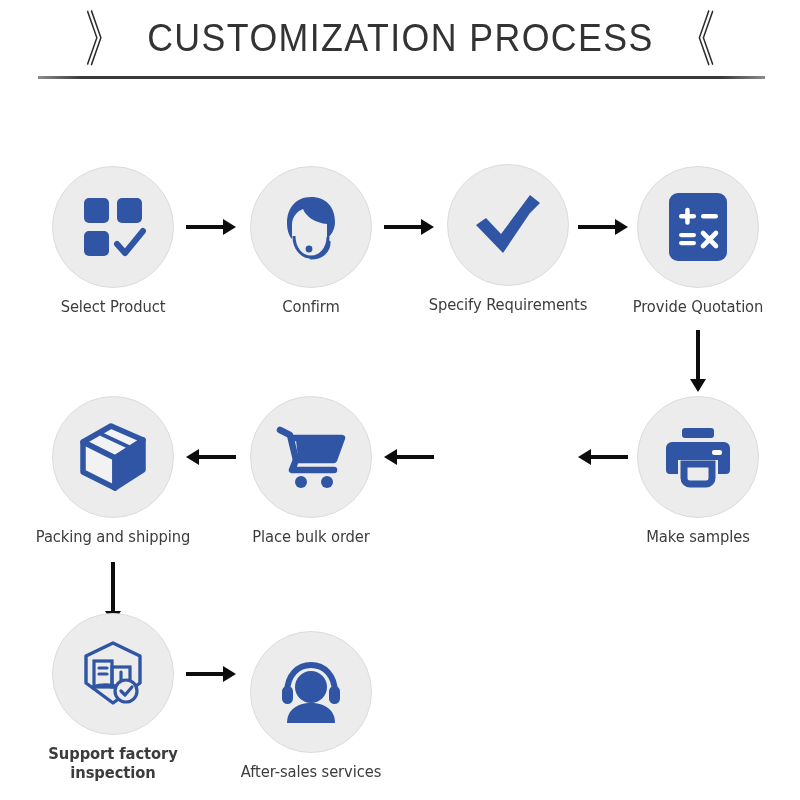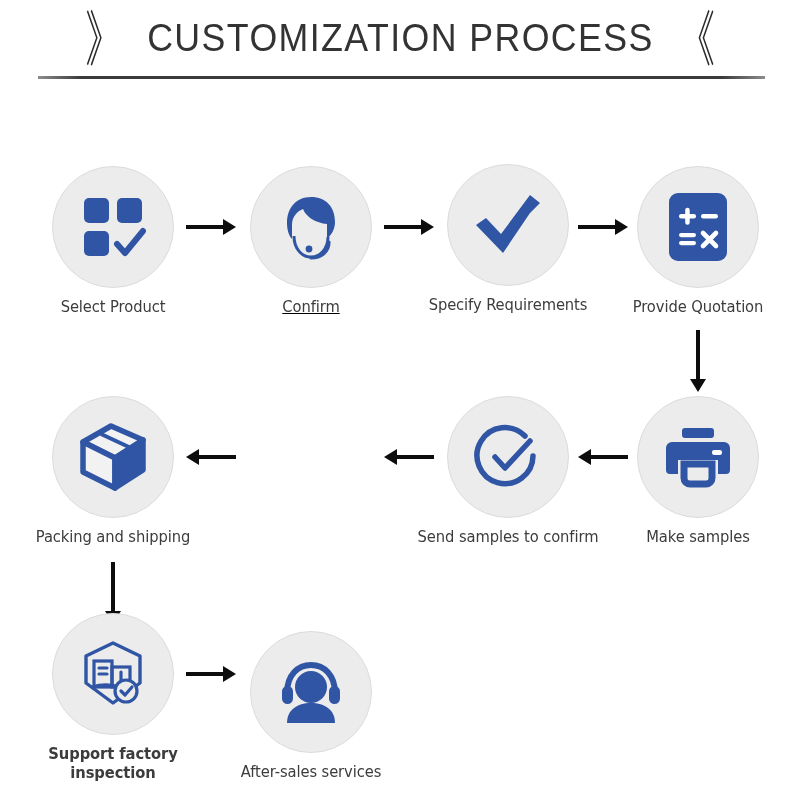--- a/index.html
+++ b/index.html
@@ -169,21 +169,21 @@
       <svg width="66" height="66" viewBox="0 0 66 66">
         <rect x="4" y="4" width="25" height="25" rx="5" fill="#2F55A4"></rect>
         <rect x="37" y="4" width="25" height="25" rx="5" fill="#2F55A4"></rect>
         <rect x="4" y="37" width="25" height="25" rx="5" fill="#2F55A4"></rect>
         <path d="M37 50 L45 59 L63 37" fill="none" stroke="#2F55A4" stroke-width="6" stroke-linecap="round" stroke-linejoin="round"></path>
       </svg>
     </div>
     <div class="node-label">Select Product</div>
   </div>
 
-  <div class="node" style="left:311px; top:166px;text-decoration:underline;">
+  <div class="node" style="left:311px; top:166px;">
     <div class="bubble">
       <svg width="70" height="70" viewBox="0 0 70 70">
         <path d="M35 5 C20 5 11 16 11 31 C11 38 13 44 16 47 L16 33
                  C16 24 22 19 27 17 C30 25 40 31 51 32 L51 47
                  C55 43 59 38 59 30 C59 15 50 5 35 5 Z" fill="#2F55A4"></path>
         <path d="M18 44 C18 57 26 65 35 65 C44 65 52 57 52 45" fill="none" stroke="#2F55A4" stroke-width="3"></path>
         <path d="M35 66 C45 66 53 60 53 50" fill="none" stroke="#2F55A4" stroke-width="3.2" stroke-linecap="round"></path>
         <circle cx="33" cy="57" r="3.4" fill="#2F55A4"></circle>
       </svg>
     </div>
@@ -238,30 +238,33 @@
         <rect x="18" y="2" width="32" height="10" rx="3" fill="#2F55A4"></rect>
         <path d="M8 16 h52 a6 6 0 0 1 6 6 v22 a4 4 0 0 1 -4 4 h-8 v-14 h-40 v14
                  h-8 a4 4 0 0 1 -4 -4 v-22 a6 6 0 0 1 6 -6 z" fill="#2F55A4"></path>
         <rect x="48" y="24" width="10" height="5" rx="2.2" fill="#ffffff"></rect>
         <path d="M20 38 h28 v14 a6 6 0 0 1 -6 6 h-16 a6 6 0 0 1 -6 -6 z" fill="none" stroke="#2F55A4" stroke-width="7"></path>
       </svg>
     </div>
     <div class="node-label">Make samples</div>
   </div>
 
-  <div class="node xwide" style="left:508px; top:396px;">
-    <div class="bubble">
-      <svg width="70" height="70" viewBox="0 0 70 70">
-        <path d="M52 14 A28 28 0 1 0 60 34 " fill="none" stroke="#2F55A4" stroke-width="5.5" stroke-linecap="round"></path>
-        <path d="M22 35 L32 46 L57 19" fill="none" stroke="#2F55A4" stroke-width="5.5" stroke-linecap="round" stroke-linejoin="round"></path>
-      </svg>
-    </div>
-    <div class="node-label">Send samples to confirm</div>
-  </div>
-
+
+  <div class="node wide" style="left:311px; top:396px;">
+    <div class="bubble">
+      <svg width="70" height="66" viewBox="0 0 70 66">
+        <path d="M4 6 L14 11 L20 36 L58 36 L66 14 L18 14" fill="none" stroke="#2F55A4" stroke-width="6.5" stroke-linejoin="round" stroke-linecap="round"></path>
+        <path d="M20 16 L64 16 L57 34 L22 34 Z" fill="#2F55A4"></path>
+        <path d="M20 36 L16 46 L58 46" fill="none" stroke="#2F55A4" stroke-width="6.5" stroke-linejoin="round" stroke-linecap="round"></path>
+        <circle cx="25" cy="58" r="6" fill="#2F55A4"></circle>
+        <circle cx="51" cy="58" r="6" fill="#2F55A4"></circle>
+      </svg>
+    </div>
+    <div class="node-label">Place bulk order</div>
+  </div>
 
   <div class="node xwide" style="left:113px; top:396px;">
     <div class="bubble">
       <svg width="72" height="70" viewBox="0 0 72 70">
         <path d="M6 20 L34 4 L66 18 L38 36 Z" fill="#f2f2f2" stroke="#2F55A4" stroke-width="5.5" stroke-linejoin="round"></path>
         <path d="M6 20 L6 50 L38 66 L38 36 Z" fill="#f2f2f2" stroke="#2F55A4" stroke-width="5.5" stroke-linejoin="round"></path>
         <path d="M66 18 L66 48 L38 66 L38 36 Z" fill="#2F55A4" stroke="#2F55A4" stroke-width="5.5" stroke-linejoin="round"></path>
         <path d="M24 12 L54 26" fill="none" stroke="#2F55A4" stroke-width="4"></path>
       </svg>
     </div>

